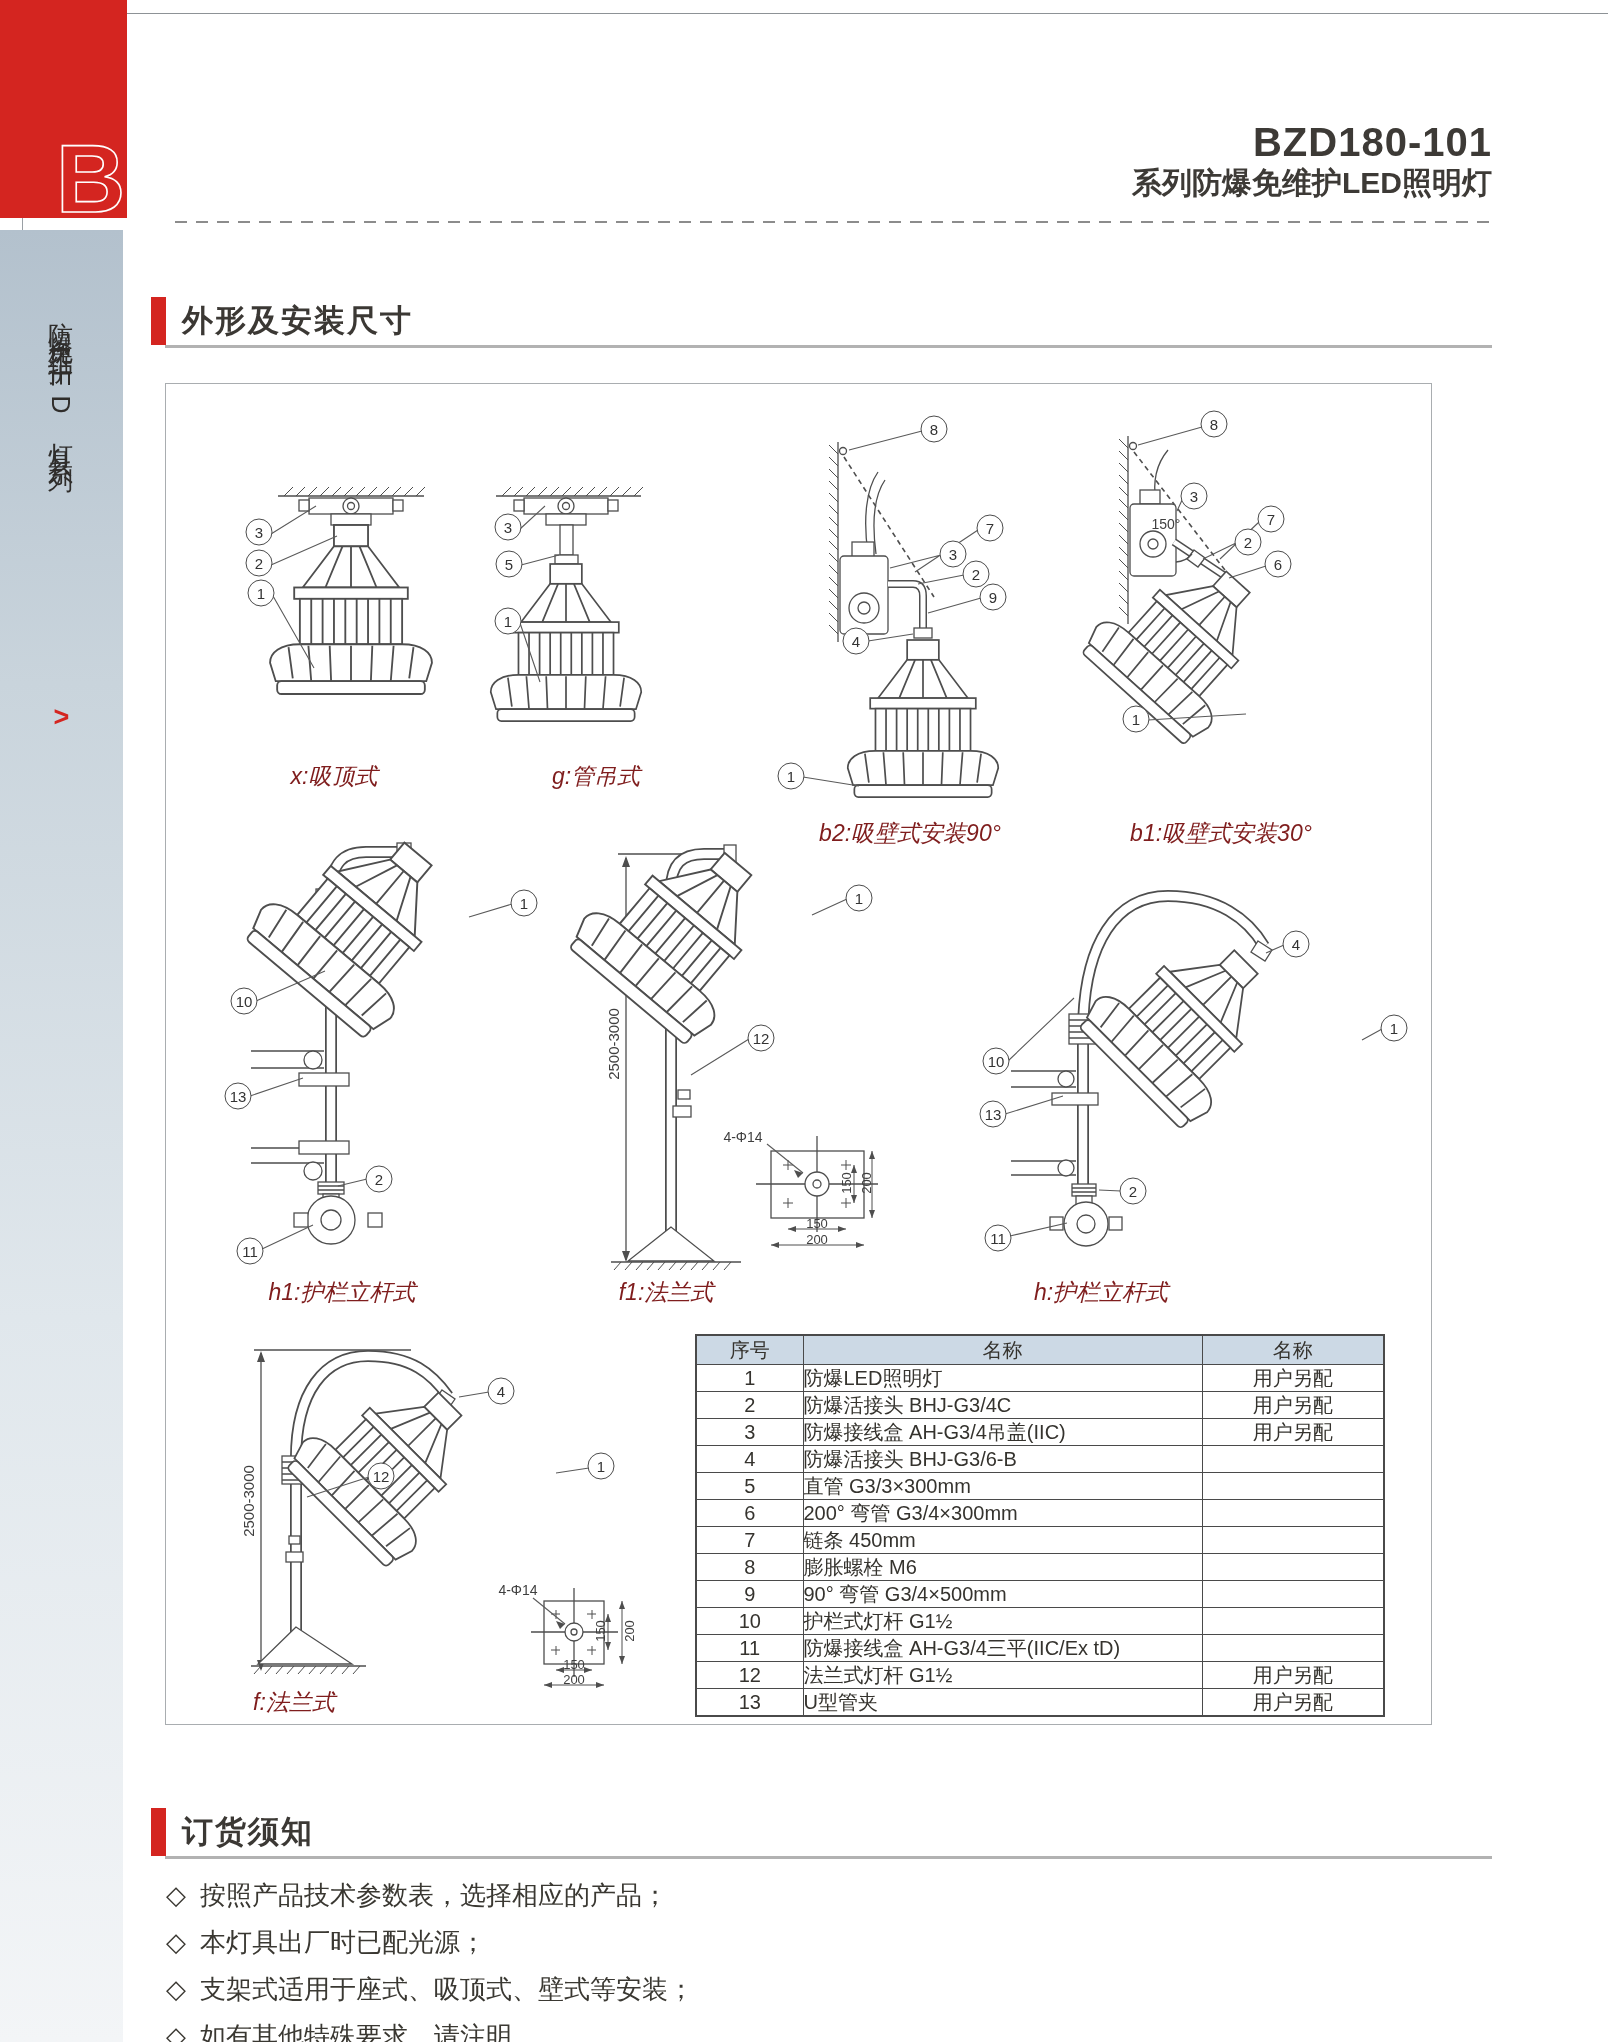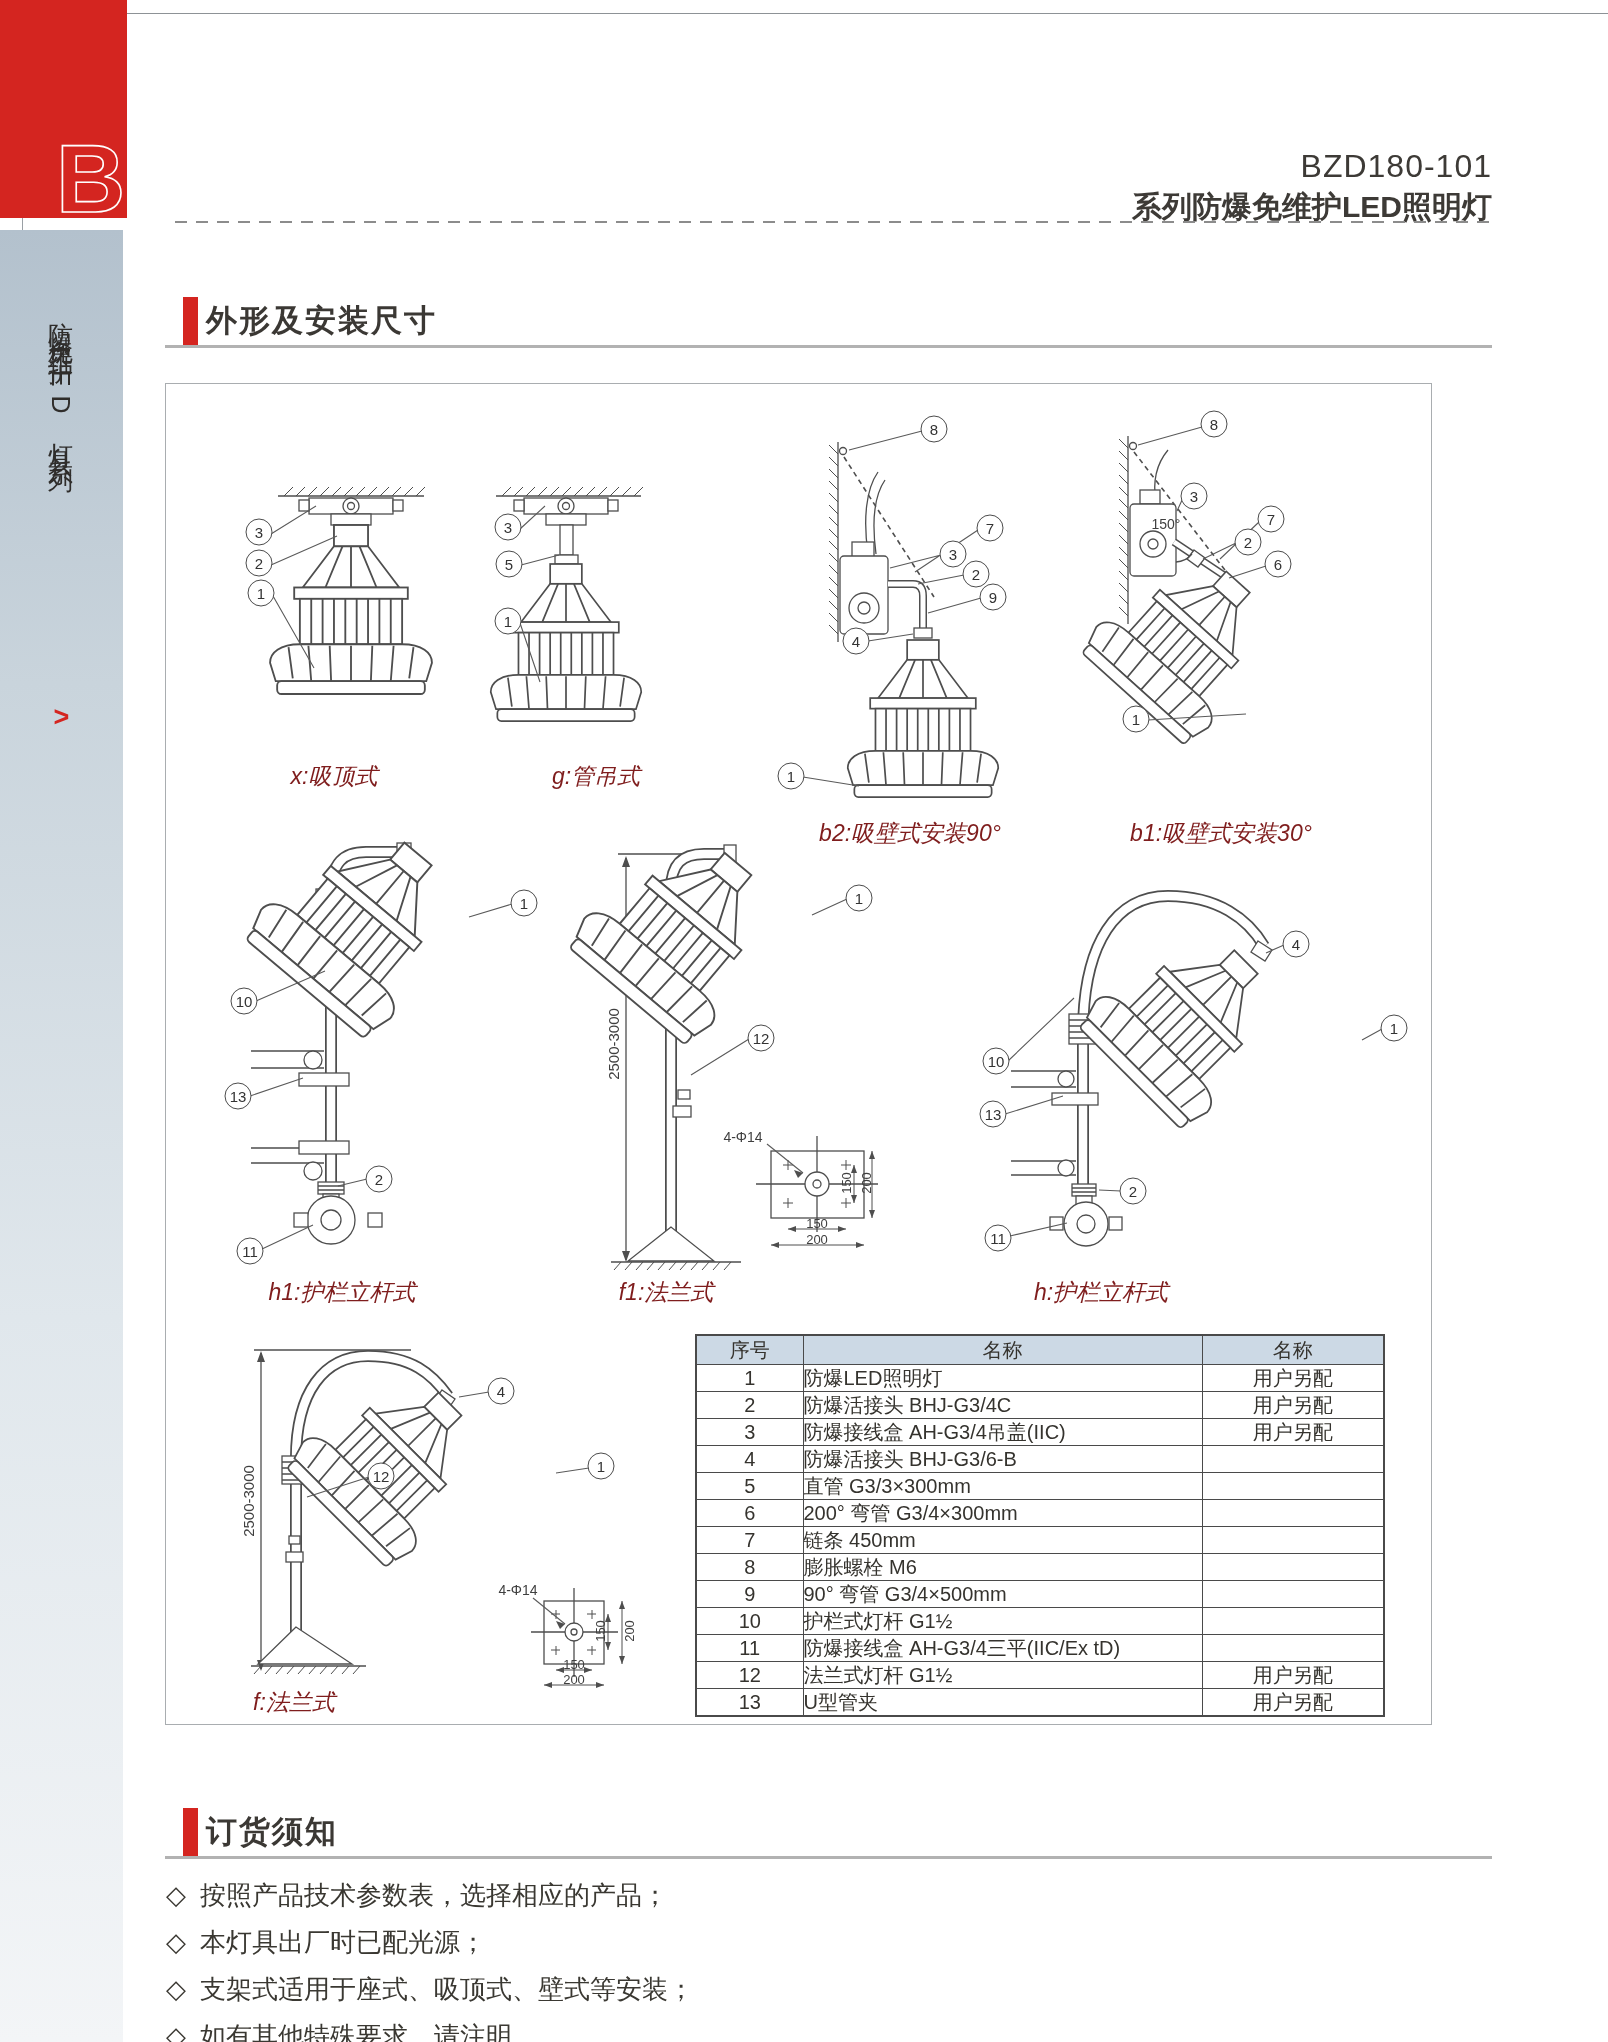--- a/index.html
+++ b/index.html
@@ -16,27 +16,27 @@
 
   .side-panel { position:absolute; left:0; top:230px; width:123px; height:1812px;
       background:linear-gradient(180deg,#b3c1cd 0%,#c9d4dc 25%,#e0e7ec 60%,#f3f5f7 100%); }
   .side-text { position:absolute; left:50%; transform:translateX(-50%); top:72px;
       writing-mode:vertical-rl; text-orientation:mixed; letter-spacing:9px;
       font-size:25px; color:#2f2d2b; white-space:nowrap; }
   .side-arrow { position:absolute; left:50%; transform:translateX(-50%); top:472px;
       color:#d42520; font-size:27px; font-weight:bold; }
 
   .hdr { position:absolute; right:116px; top:120px; text-align:right; color:#3d3a36; }
-  .hdr .model { font-size:32px; font-weight:normal; letter-spacing:1px; line-height:44px;margin-top:24px; }
+  .hdr .model { font-size:40px; font-weight:bold; letter-spacing:1px; line-height:44px; }
   .hdr .subtitle { font-size:30px; font-weight:bold; line-height:38px; }
 
   .dash-rule { position:absolute; left:175px; top:221px; width:1317px; height:2px;
       background:repeating-linear-gradient(90deg,#8c8c8c 0 12px,transparent 12px 21px); }
 
-  .sec-title { position:absolute; left:183px; display:flex; align-items:center; gap:8px; }
+  .sec-title { position:absolute; left:151px; display:flex; align-items:center; gap:16px; }
   .sec-title .red-bar { width:15px; height:48px; background:#d42520; display:inline-block; }
   .sec-title .sec-text { font-size:31px; font-weight:bold; color:#3b3834; letter-spacing:2px; }
   .sec-underline { position:absolute; left:165px; width:1327px; height:0; border-top:3px solid #b2b2b2; }
 
   .diagram-box { position:absolute; left:165px; top:383px; width:1267px; height:1342px;
       border:1px solid #a9adb0; background:#fff; }
   .art { position:absolute; left:0; top:0; }
   .art path, .art line, .art rect, .art circle { stroke:#4e4e4e; stroke-width:1.3; fill:none; }
   .art .f { fill:#ffffff; }
   .art .tick { stroke-width:1; }

